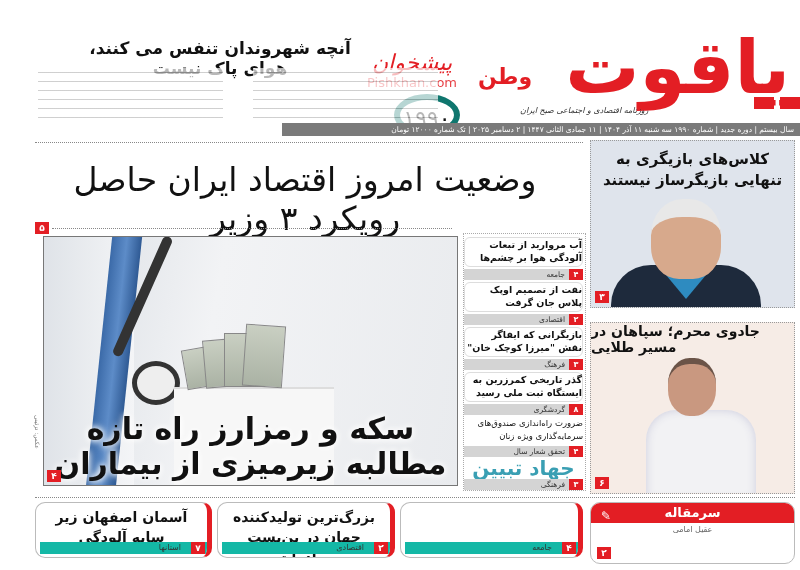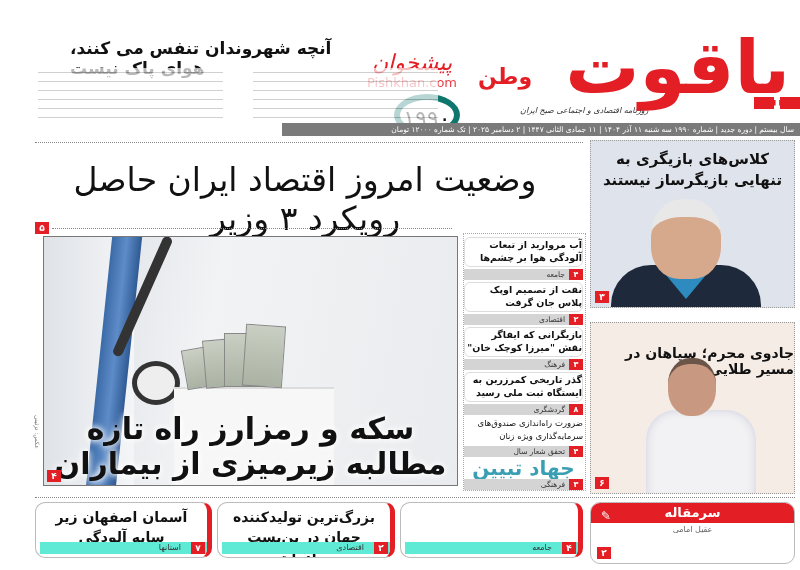--- a/index.html
+++ b/index.html
@@ -26,21 +26,21 @@
   .circle-num {
     left: 394px; top: 94px; width: 66px; height: 42px; border: 6px solid #0f766e;
     border-radius: 50%; text-align: center; font-size: 22px; line-height: 38px; color: #111;
     background: #fff;
   }
   .pishkhan { left: 352px; top: 50px; width: 120px; text-align: center; }
   .pishkhan .fa { color: #e31e24; font-size: 22px; font-style: italic; display:block; }
   .pishkhan .en { color: #e31e24; font-size: 13px; direction: ltr; display:block; opacity: .85; }
 
   .top-headline {
-    left: 70px; top: 38px; width: 300px; text-align: left; font-size: 17px; font-weight: bold; color: #111;
+    left: 70px; top: 38px; width: 300px; text-align: center; font-size: 17px; font-weight: bold; color: #111;
   }
   .top-body { left: 38px; top: 68px; width: 400px; height: 60px; }
   .top-body .col {
     position: absolute; top: 0; width: 185px; height: 58px;
     background: repeating-linear-gradient(#fff 0 4px, #bbb 4px 5px, #fff 5px 9px);
     opacity: .7;
   }
 
   .datebar {
     left: 282px; top: 123px; width: 518px; height: 13px; background: #7a7a7a; color: #fff;
@@ -51,21 +51,21 @@
 
   
   .rc-box1 { left: 590px; top: 140px; width: 205px; height: 168px; border: 1px dotted #999; background: #dfe4ec; overflow: hidden; }
   .rc-box1 .title { position: absolute; top: 8px; right: 0; width: 100%; text-align: center; font-weight: bold; font-size: 15px; line-height: 21px; color: #111; }
   .person1 { position: absolute; left: 20px; top: 58px; width: 150px; height: 118px; }
   .person1 .head { position: absolute; left: 40px; top: 0; width: 70px; height: 80px; background: #d7a98c; border-radius: 45% 45% 40% 40%; border-top: 18px solid #e8e8e8; }
   .person1 .body { position: absolute; left: 0; top: 66px; width: 150px; height: 60px; background: #1e2a3c; border-radius: 40px 40px 0 0; }
   .person1 .collar { position: absolute; left: 50px; top: 70px; width: 50px; height: 30px; background: #2e8bc0; clip-path: polygon(0 0,100% 0,50% 100%); }
 
   .rc-box2 { left: 590px; top: 322px; width: 205px; height: 172px; border: 1px dotted #999; background: #f6ece6; overflow: hidden; }
-  .rc-box2 .title { position: absolute; top: 22px; width: 100%; text-align: right; font-weight: bold; font-size: 14px; color: #111; }
+  .rc-box2 .title { position: absolute; top: 0; width: 100%; text-align: left; font-weight: bold; font-size: 14px; color: #111; }
   .person2 { position: absolute; left: 55px; top: 35px; width: 110px; height: 140px; }
   .person2 .head { position: absolute; left: 22px; top: 0; width: 48px; height: 58px; background: #c99880; border-radius: 45%; border-top: 6px solid #6b5448; }
   .person2 .body { position: absolute; left: 0; top: 52px; width: 110px; height: 90px; background: #f2f2f4; border-radius: 30px 30px 0 0; box-shadow: inset 0 0 10px #ccd; }
 
   .pagebadge { position: absolute; width: 14px; height: 12px; background: #e31e24; color: #fff; font-size: 9px; line-height: 12px; text-align: center; font-weight: bold; }
 
   
   .main-headline { left: 35px; top: 160px; width: 540px; text-align: center; font-size: 33px; font-weight: normal; color: #111; letter-spacing: -1px; }
 
   
@@ -84,21 +84,21 @@
   
   .mid-col { left: 463px; top: 233px; width: 123px; height: 258px; border: 1px dotted #aaa; }
   .mid-item { position: absolute; right: 2px; width: 119px; font-size: 9.5px; font-weight: bold; color: #111; line-height: 13px; background: #fff; border: 1px solid #ddd; border-radius: 6px; }
   .mid-tag { position: absolute; right: 2px; width: 119px; height: 11px; background: #d4d4d4; font-size: 7.5px; line-height: 11px; padding-right: 18px; color: #333; }
   .mid-tag .pagebadge { right: 0; top: 0; height: 11px; line-height: 11px; width: 14px; font-size: 8px; }
   .jahad { position: absolute; right: 2px; width: 119px; text-align: center; font-size: 20px; color: #3a9fb3; font-weight: bold; }
 
   
   .bbox { position: absolute; top: 502px; height: 56px; border: 1px solid #bbb; border-right: 5px solid #e31e24; border-radius: 10px; background: #fff; overflow: hidden; }
   .bbox .title { position: absolute; top: 4px; right: 6px; left: 6px; text-align: center; font-weight: bold; font-size: 14px; line-height: 20px; color: #111; }
-  .bbox .tag { position: absolute; bottom: 3px; right: 0px; left: 4px; height: 12px; background: #5eead4; font-size: 8px; line-height: 12px; padding-right: 26px; color: #333; }
+  .bbox .tag { position: absolute; bottom: 3px; right: 0px; left: 4px; height: 12px; background: #14b8a6; font-size: 8px; line-height: 12px; padding-right: 26px; color: #333; }
   .bbox .tag .pagebadge { right: 2px; top: 0; height: 12px; }
 
   .editorial { left: 590px; top: 502px; width: 205px; height: 62px; border: 1px solid #bbb; border-radius: 10px; overflow: hidden; background: #fff; }
   .editorial .head { height: 20px; background: #e31e24; color: #fff; font-weight: bold; font-size: 13px; text-align: center; line-height: 20px; position: relative; }
   .editorial .head .pen { position: absolute; left: 10px; top: 3px; font-size: 12px; }
   .editorial .title { text-align: center; font-weight: bold; font-size: 12.5px; margin-top: 4px; color: #111; }
   .editorial .author { text-align: center; font-size: 8px; color: #666; margin-top: 2px; }
   .editorial .pagebadge { left: 6px; bottom: 4px; }
 </style>
 </head>

